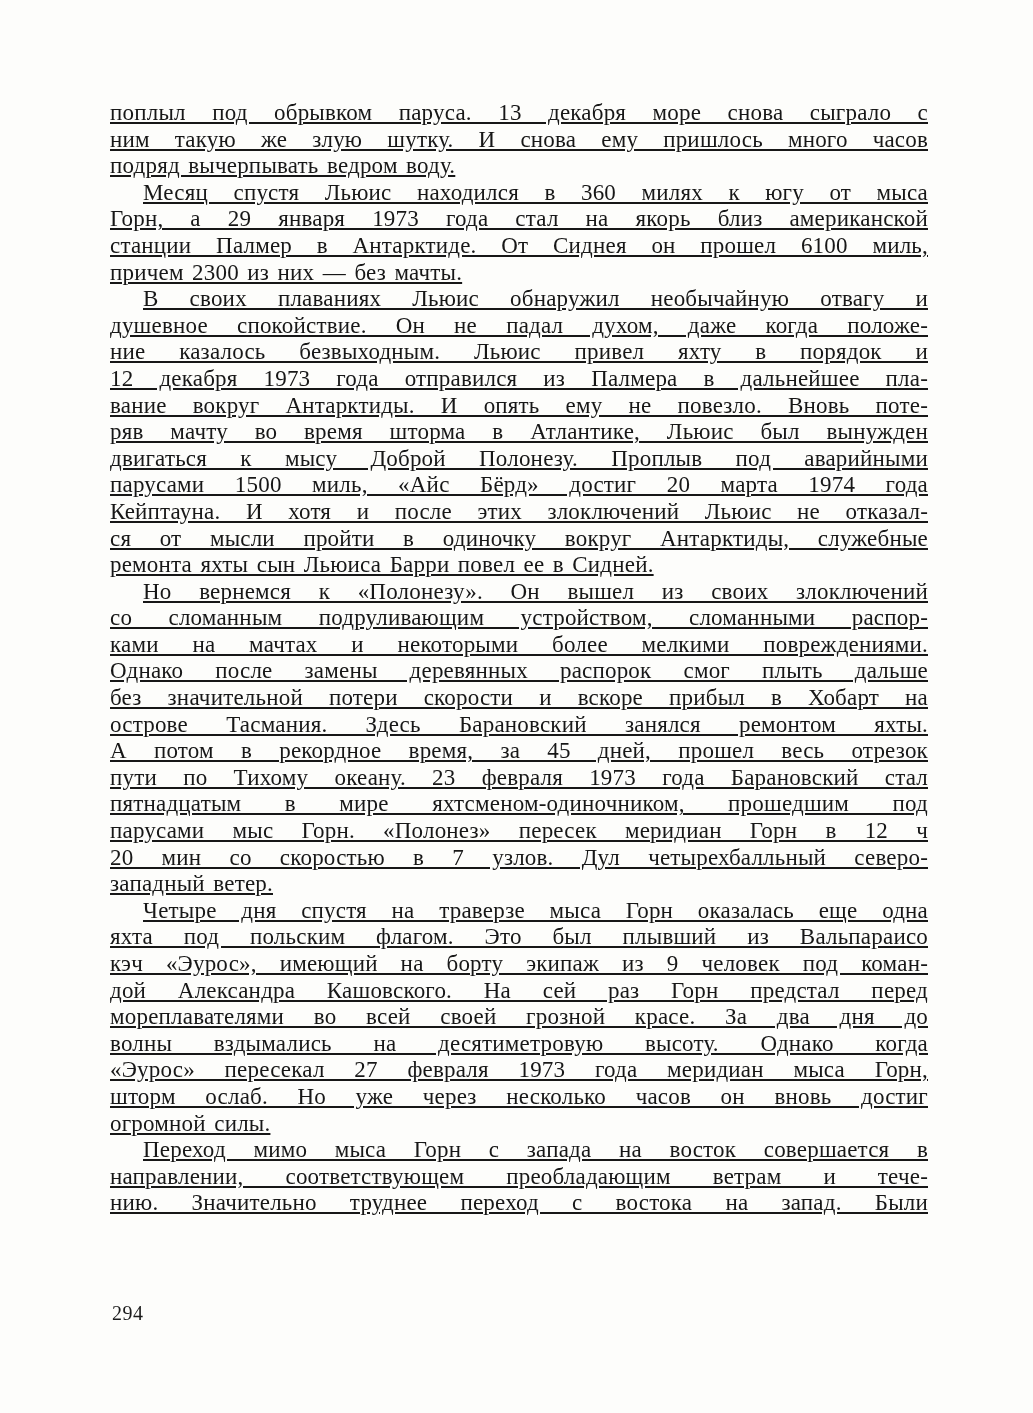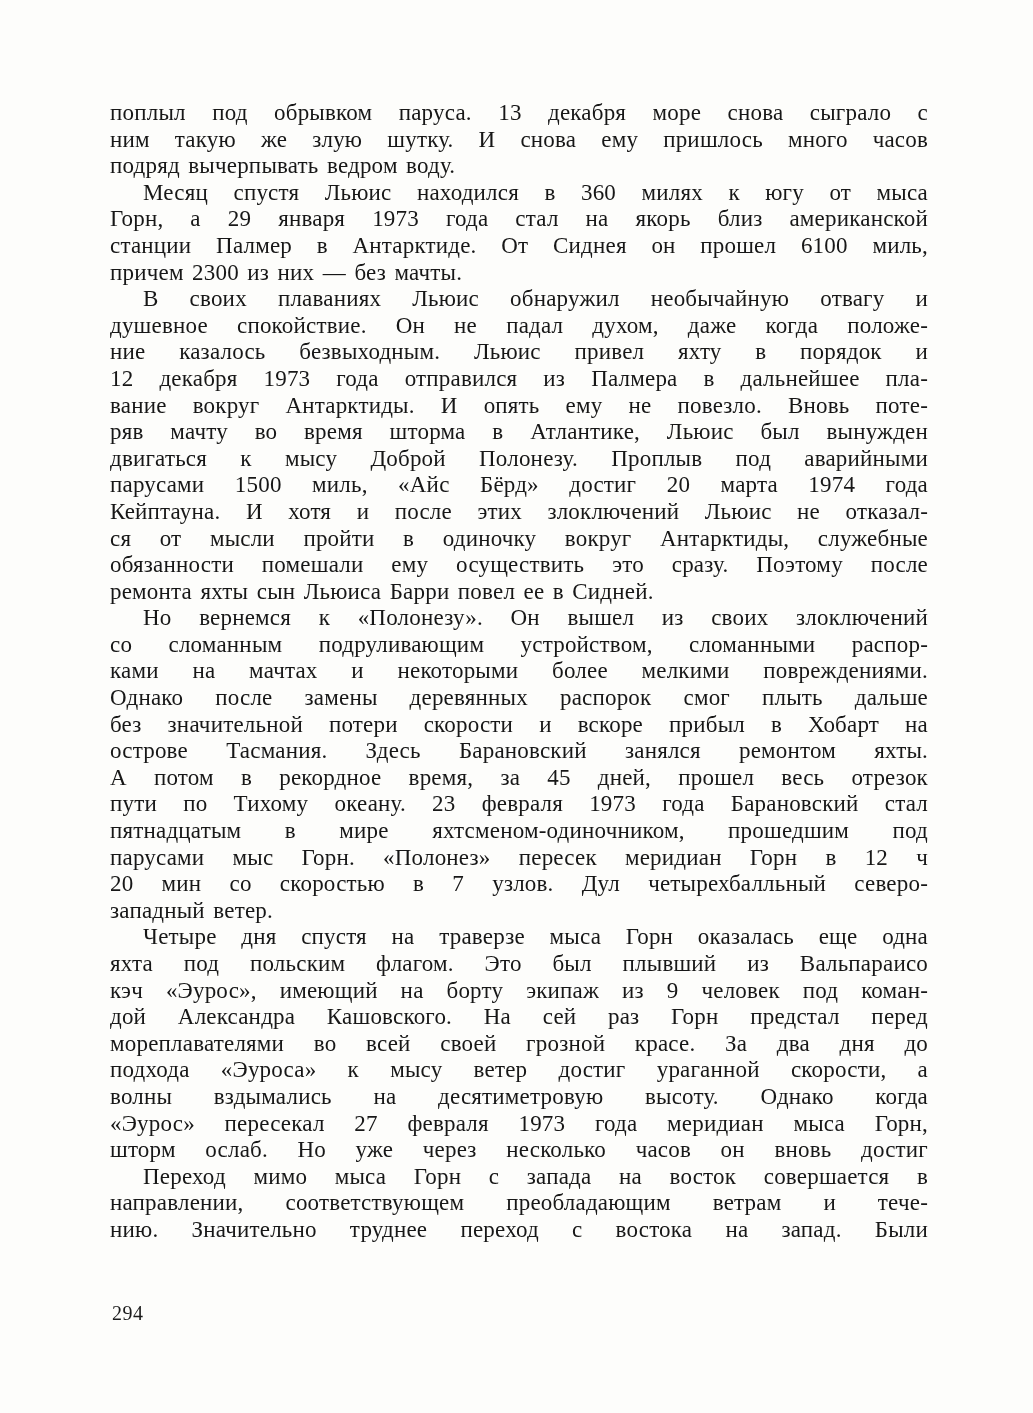--- a/index.html
+++ b/index.html
@@ -27,20 +27,21 @@
     padding: 0;
   }
   .line {
     font-size: 23px;
     line-height: 26.6px;
     letter-spacing: 0.2px;
     word-spacing: 2.5px;
     text-align: justify;
     text-align-last: justify;
     white-space: normal;
+    text-decoration: underline;
   }
   .line.last {
     text-align-last: left;
   }
   .line.first {
     text-indent: 33px;
   }
   .page-number {
     position: absolute;
     left: 112px;
@@ -70,21 +71,20 @@
         <div class="line first">В своих плаваниях Льюис обнаружил необычайную отвагу и</div>
         <div class="line">душевное спокойствие. Он не падал духом, даже когда положе-</div>
         <div class="line">ние казалось безвыходным. Льюис привел яхту в порядок и</div>
         <div class="line">12 декабря 1973 года отправился из Палмера в дальнейшее пла-</div>
         <div class="line">вание вокруг Антарктиды. И опять ему не повезло. Вновь поте-</div>
         <div class="line">ряв мачту во время шторма в Атлантике, Льюис был вынужден</div>
         <div class="line">двигаться к мысу Доброй Полонезу. Проплыв под аварийными</div>
         <div class="line">парусами 1500 миль, «Айс Бёрд» достиг 20 марта 1974 года</div>
         <div class="line">Кейптауна. И хотя и после этих злоключений Льюис не отказал-</div>
         <div class="line">ся от мысли пройти в одиночку вокруг Антарктиды, служебные</div>
-        <div class="line">обязанности помешали ему осуществить это сразу. Поэтому после</div>
         <div class="line last">ремонта яхты сын Льюиса Барри повел ее в Сидней.</div>
       </div>
       <div class="paragraph">
         <div class="line first">Но вернемся к «Полонезу». Он вышел из своих злоключений</div>
         <div class="line">со сломанным подруливающим устройством, сломанными распор-</div>
         <div class="line">ками на мачтах и некоторыми более мелкими повреждениями.</div>
         <div class="line">Однако после замены деревянных распорок смог плыть дальше</div>
         <div class="line">без значительной потери скорости и вскоре прибыл в Хобарт на</div>
         <div class="line">острове Тасмания.  Здесь Барановский занялся ремонтом яхты.</div>
         <div class="line">А потом в рекордное время, за 45 дней, прошел весь отрезок</div>
@@ -93,24 +93,24 @@
         <div class="line">парусами мыс Горн. «Полонез» пересек меридиан Горн в 12 ч</div>
         <div class="line">20 мин со скоростью в 7 узлов. Дул четырехбалльный северо-</div>
         <div class="line last">западный ветер.</div>
       </div>
       <div class="paragraph">
         <div class="line first">Четыре дня спустя на траверзе мыса Горн оказалась еще одна</div>
         <div class="line">яхта под польским флагом. Это был плывший из Вальпараисо</div>
         <div class="line">кэч «Эурос», имеющий на борту экипаж из 9 человек под коман-</div>
         <div class="line">дой Александра Кашовского. На сей раз Горн предстал перед</div>
         <div class="line">мореплавателями во всей своей грозной красе. За два дня до</div>
-        <div class="line">подхода «Эуроса» к мысу ветер достиг ураганной скорости, а</div>
         <div class="line">волны вздымались на десятиметровую высоту. Однако когда</div>
         <div class="line">«Эурос» пересекал 27 февраля 1973 года меридиан мыса Горн,</div>
         <div class="line">шторм ослаб. Но уже через несколько часов он вновь достиг</div>
+        <div class="line last">огромной силы.</div>
       </div>
       <div class="paragraph">
         <div class="line first">Переход мимо мыса Горн с запада на восток совершается в</div>
         <div class="line">направлении, соответствующем преобладающим ветрам и тече-</div>
         <div class="line">нию. Значительно труднее переход с востока на запад. Были</div>
       </div>
     </div>
   <div class="page-number">294</div>
 </div>
 

